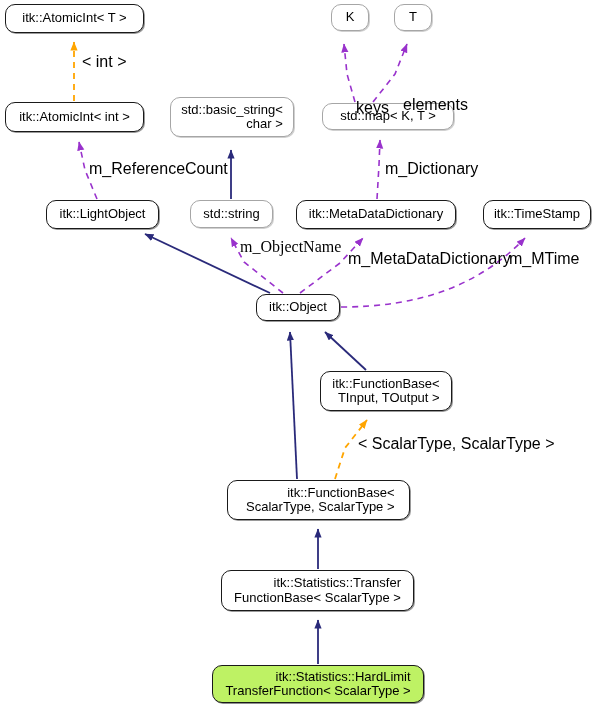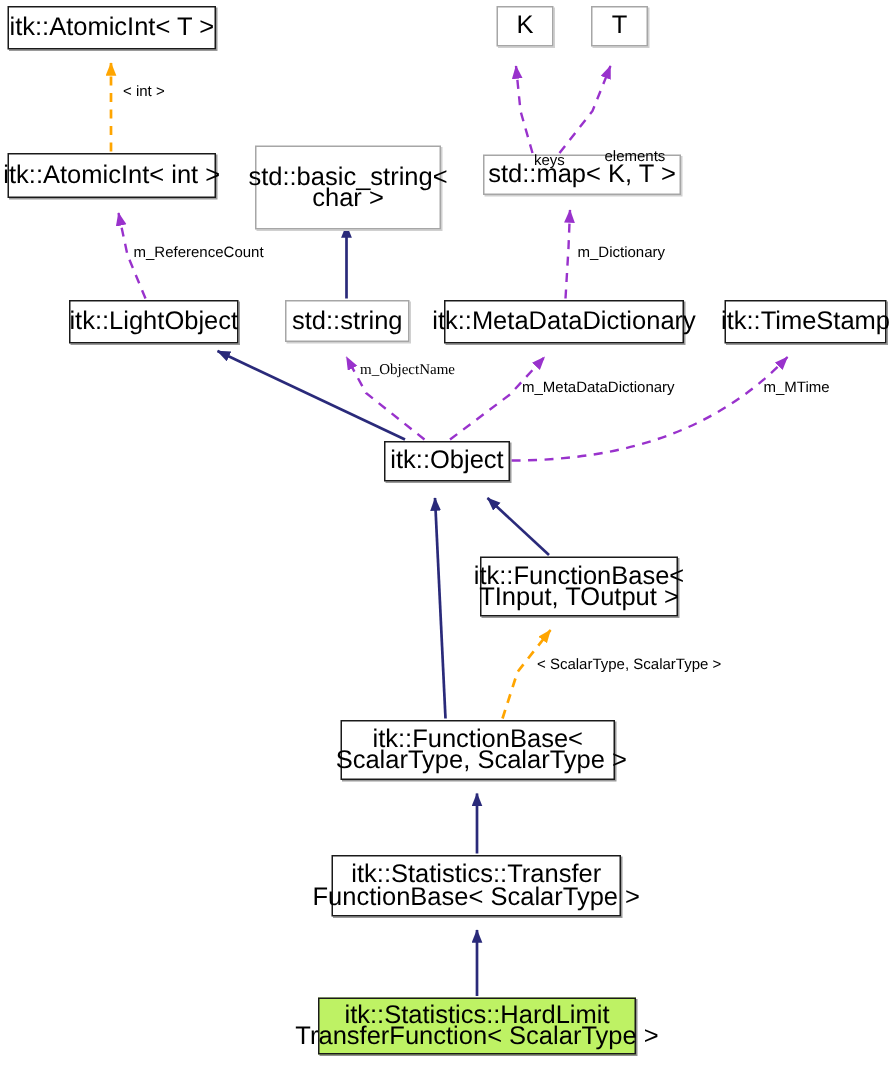--- a/index.html
+++ b/index.html
@@ -21,44 +21,45 @@
     top: 0;
     width: 596px;
     height: 712px;
   }
   .node {
     position: absolute;
     box-sizing: border-box;
     display: flex;
     align-items: center;
     justify-content: center;
-    text-align: center;
-    font-size: 17px;
+    text-align: right;
+    font-size: 13px;
     line-height: 14.5px;
     color: #000000;
     background: #ffffff;
     white-space: pre;
     z-index: 5;
+    border-radius: 10px;
   }
   .node.strong {
     border: 1.6px solid #1a1a1a;
     box-shadow: 1px 1px 0 0 #9a9a9a;
   }
   .node.light {
     border: 1.2px solid #a6a6a6;
     box-shadow: 1px 1px 0 0 #d0d0d0;
   }
   .node.current {
     border: 1.6px solid #1a1a1a;
     background: #bef264;
     box-shadow: 1px 1px 0 0 #8f8f8f;
   }
   .edge-label {
     position: absolute;
-    font-size: 10px;
+    font-size: 16px;
     line-height: 13px;
     color: #000000;
     white-space: pre;
     background: transparent;
     z-index: 6;
   }
 </style>
 </head>
 <body>
 
@@ -139,21 +140,21 @@
   </svg>
 
   <div class="node strong" style="left:5px; top:4px; width:139px; height:29px;">itk::AtomicInt&lt; T &gt;</div>
 
   <div class="node light" style="left:331px; top:4px; width:38px; height:27px;">K</div>
 
   <div class="node light" style="left:394px; top:4px; width:38px; height:27px;">T</div>
 
   <div class="node strong" style="left:5px; top:102px; width:139px; height:30px;">itk::AtomicInt&lt; int &gt;</div>
 
-  <div class="node light" style="left:170px; top:97px; width:124px; height:56px;">std::basic_string&lt;
+  <div class="node light" style="left:170px; top:97px; width:124px; height:40px;">std::basic_string&lt;
 char &gt;</div>
 
   <div class="node light" style="left:322px; top:103px; width:132px; height:27px;">std::map&lt; K, T &gt;</div>
 
   <div class="node strong" style="left:46px; top:200px; width:113px; height:29px;">itk::LightObject</div>
 
   <div class="node light" style="left:190px; top:200px; width:83px; height:28px;">std::string</div>
 
   <div class="node strong" style="left:483px; top:200px; width:108px; height:29px;">itk::TimeStamp</div>
 

